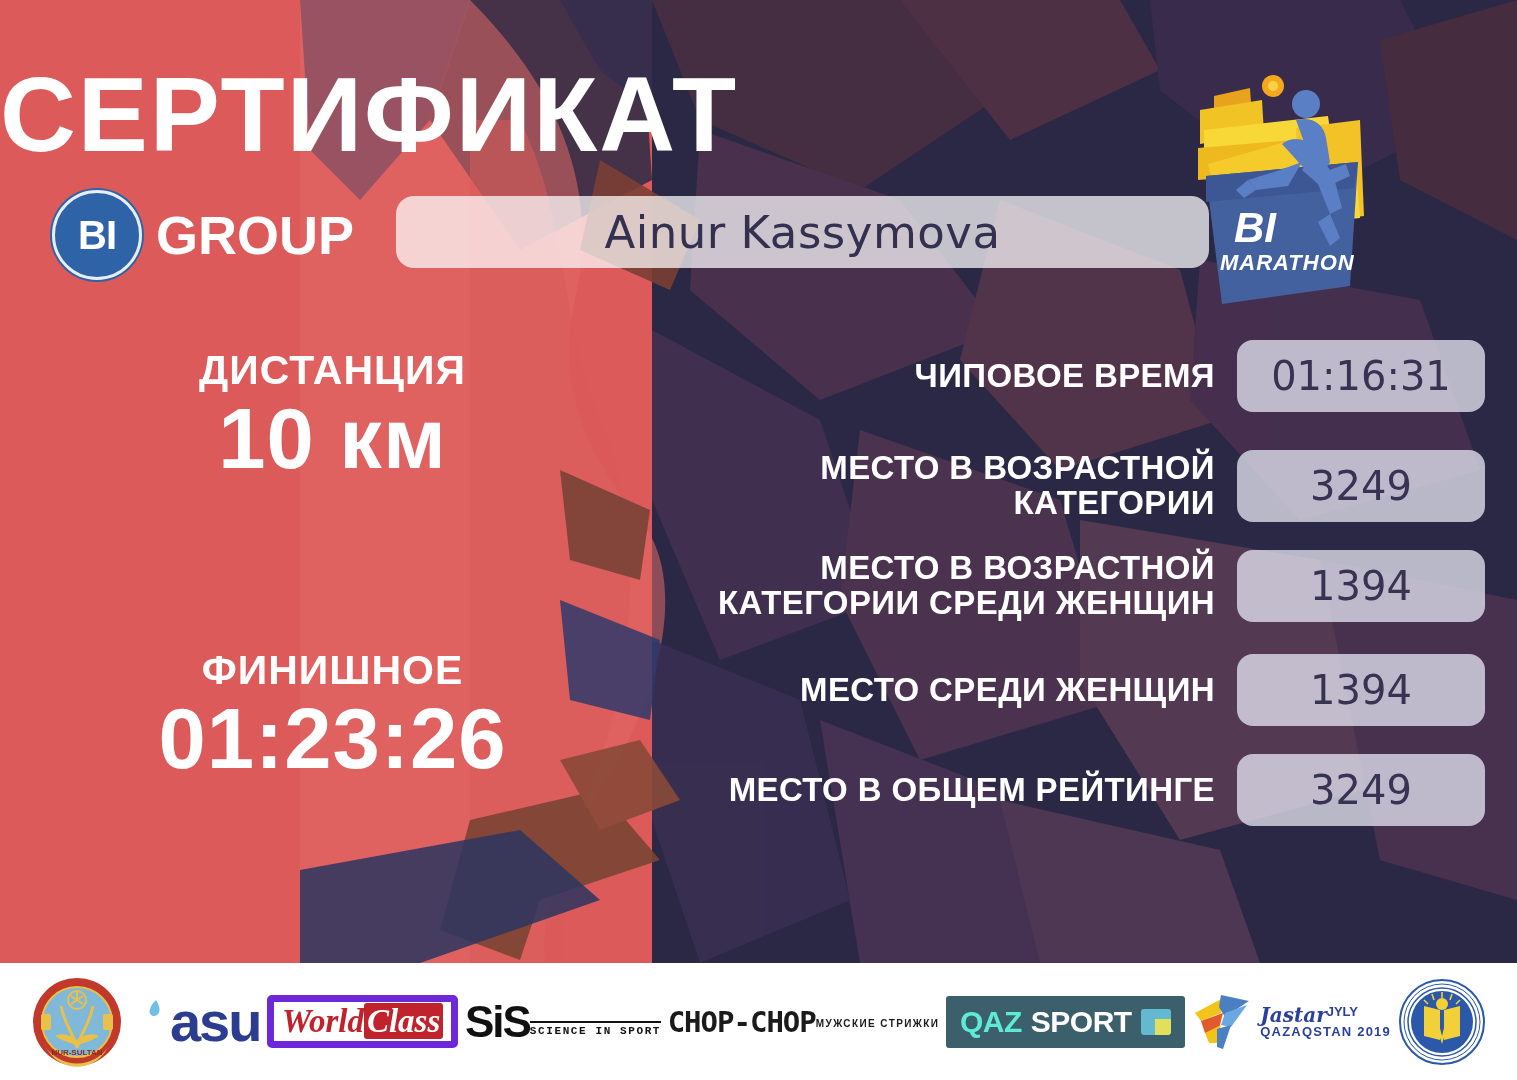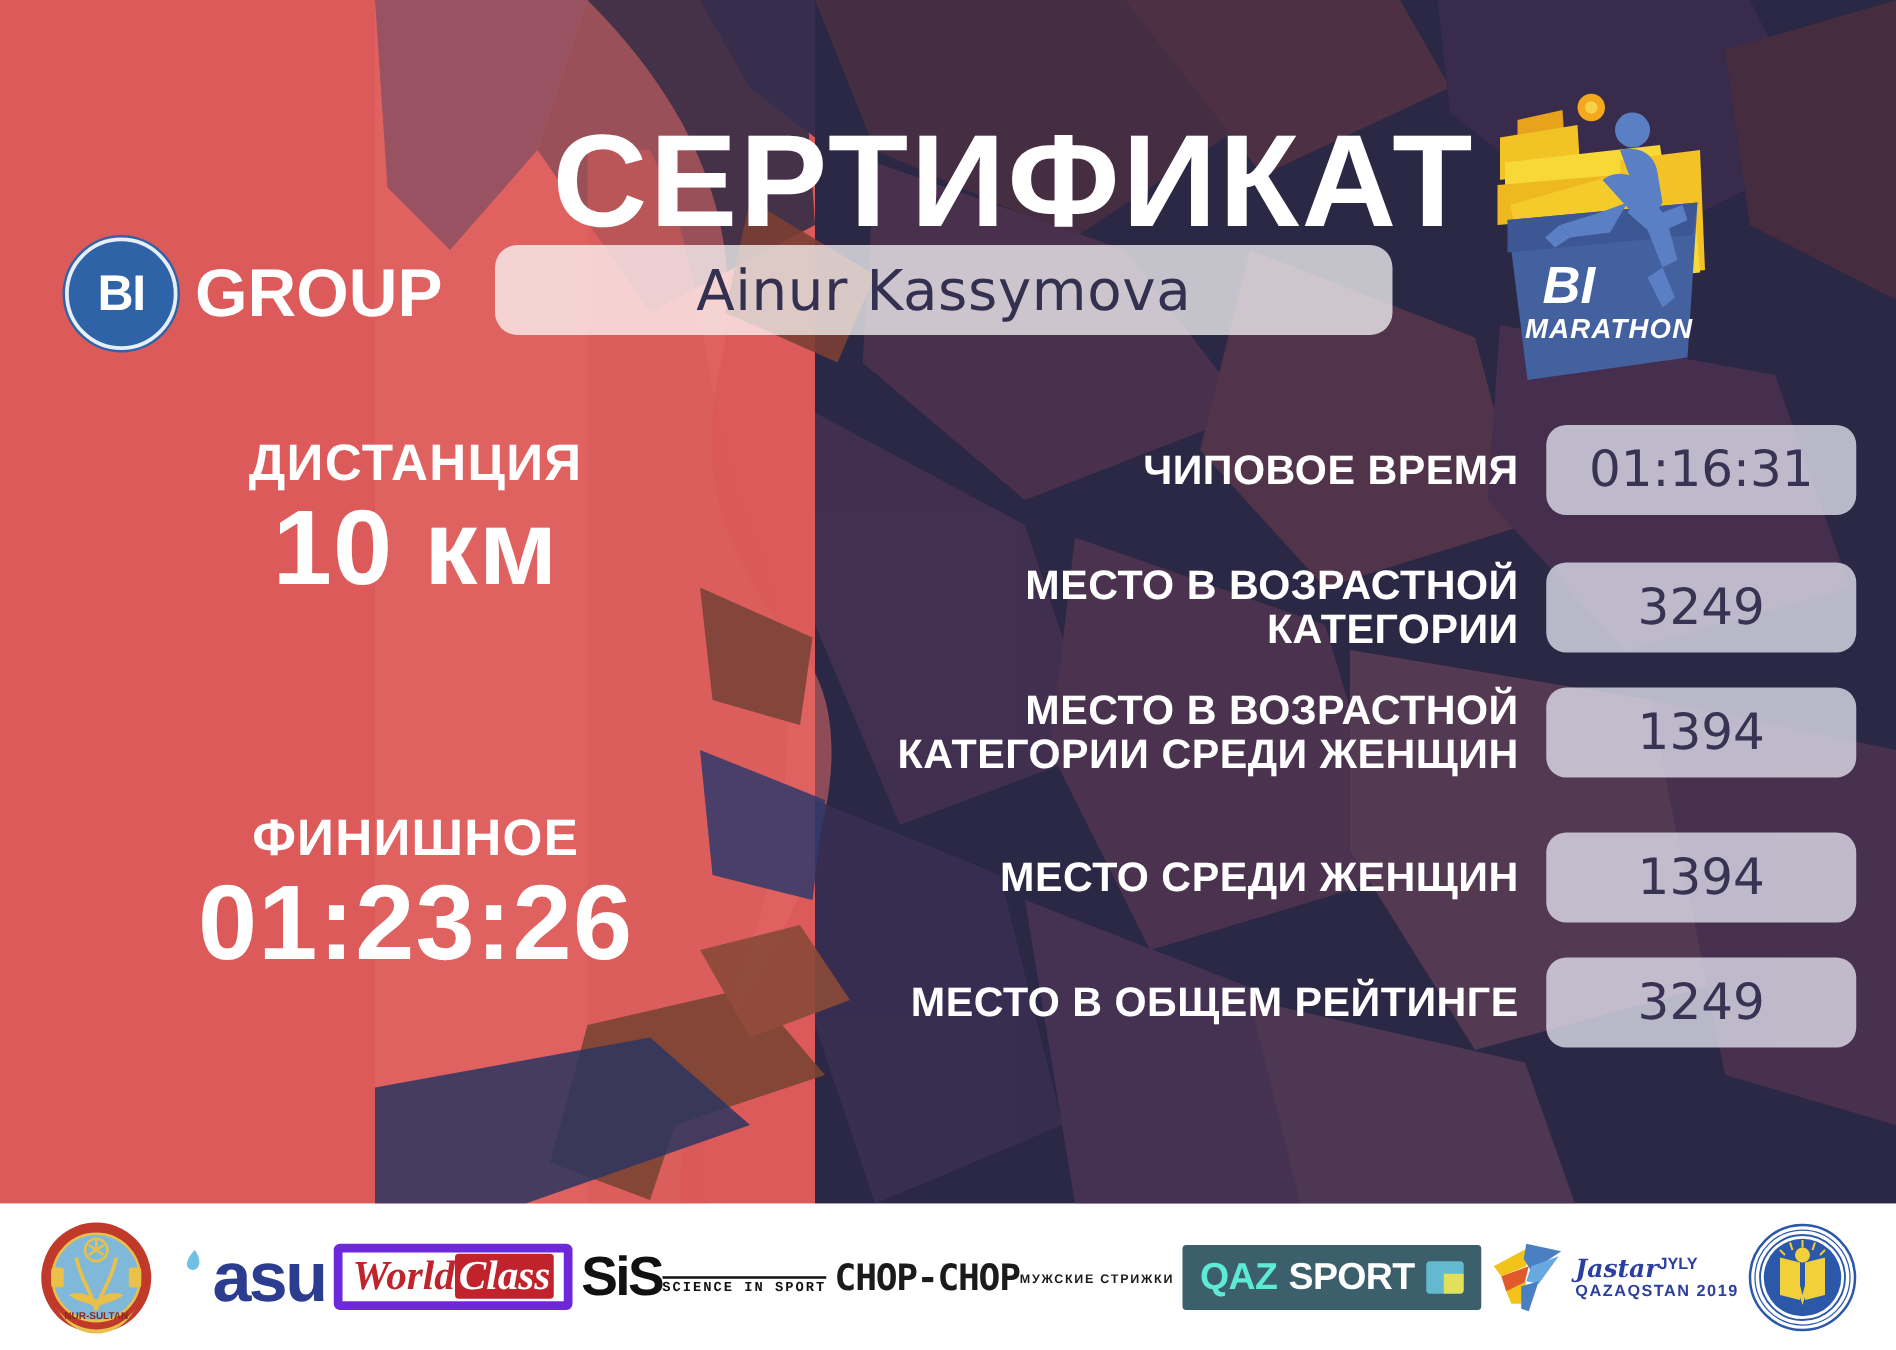--- a/index.html
+++ b/index.html
@@ -14,35 +14,35 @@
 
   
   .bg{position:absolute;left:0;top:0;width:1517px;height:963px;overflow:hidden;}
   .bg-red{position:absolute;left:0;top:0;width:652px;height:963px;background:#dd5a5a;}
   .bg-navy{position:absolute;left:652px;top:0;width:865px;height:963px;background:#2b2845;}
 
   .shard{position:absolute;}
 
   
   .name-pill{
-    position:absolute;left:396px;top:196px;width:718px;height:72px;
+    position:absolute;left:396px;top:196px;width:813px;height:72px;
     border-radius:18px;background:rgba(255,255,255,0.72);
     display:flex;align-items:center;justify-content:center;
   }
   .name-pill span{
     font-size:45px;color:#34304f;letter-spacing:.5px;
     font-family:"DejaVu Sans","Liberation Sans",sans-serif;
   }
 
   
   .title{
     position:absolute;left:0;top:62px;width:1180px;
-    text-align:right;
+    text-align:left;
     font-size:105px;font-weight:bold;color:#ffffff;
-    letter-spacing:2px;line-height:1;margin-top:31px;
+    letter-spacing:2px;line-height:1;
   }
 
   
   .bigroup{position:absolute;left:52px;top:190px;display:flex;align-items:center;gap:14px;}
   .bi-circle{
     width:84px;height:84px;border-radius:50%;
     background:#2f63a8;border:3px solid #e8eef6;
     display:flex;align-items:center;justify-content:center;
     box-shadow:0 0 0 2px #2f63a8;
   }
@@ -70,21 +70,21 @@
   }
   .row-value{
     flex:0 0 248px;height:72px;border-radius:16px;
     background:rgba(226,226,238,0.78);
     display:flex;align-items:center;justify-content:center;
     color:#383352;font-size:40px;
     font-family:"DejaVu Sans","Liberation Sans",sans-serif;
   }
   .row.r1{margin-bottom:38px;}
   .row.r2{margin-bottom:28px;}
-  .row.r3{margin-bottom:44px;}
+  .row.r3{margin-bottom:32px;}
   .row.r4{margin-bottom:28px;}
 
   
   .footer{
     position:absolute;left:0;top:963px;width:1517px;height:117px;
     background:#fff;display:flex;align-items:center;justify-content:space-around;
     padding:0 28px;box-sizing:border-box;
   }
   .logo{display:flex;align-items:center;justify-content:center;}
 

